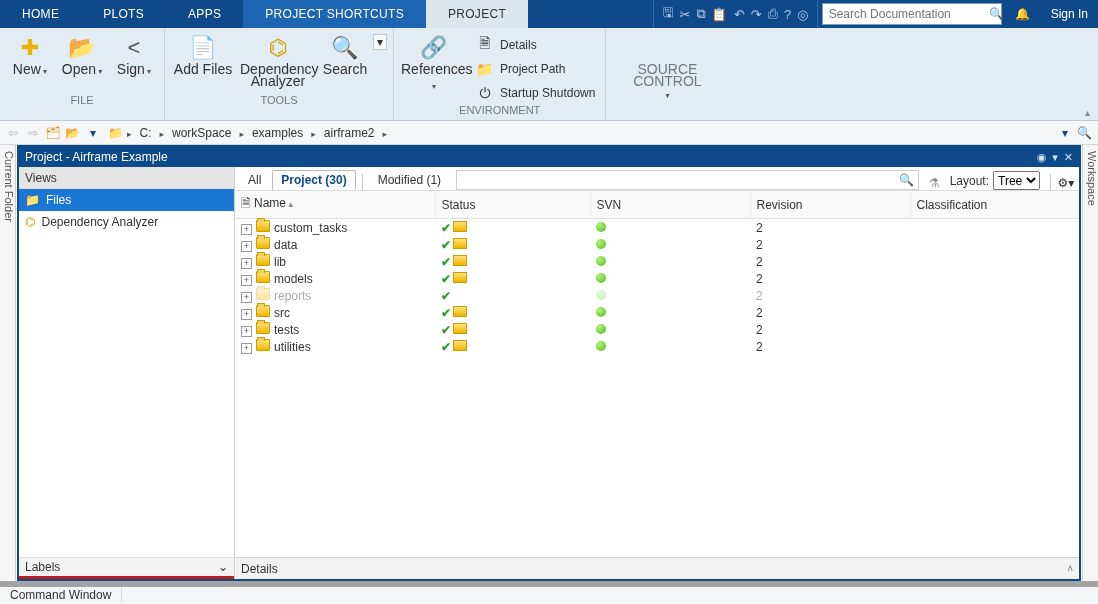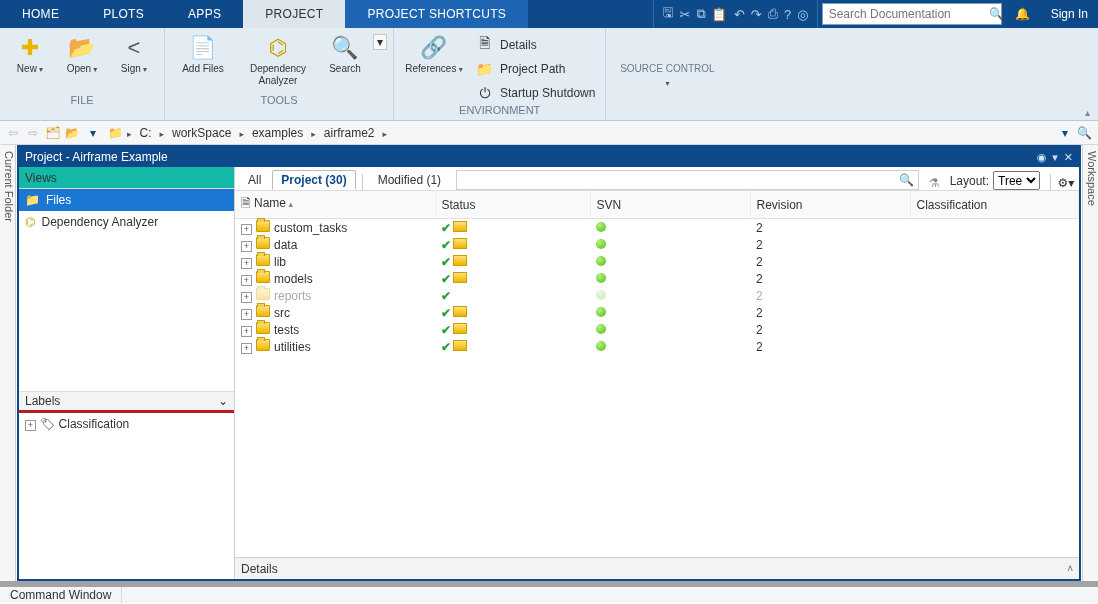--- a/index.html
+++ b/index.html
@@ -14,21 +14,21 @@
   .searchdoc { display:flex; align-items:center; background:#fff; width:180px; margin:3px 4px; border:1px solid #7a9ec7;}
   .searchdoc input { border:0; flex:1; font-size:12px; padding:2px 6px; outline:none;}
   .sd-icon { width:20px; text-align:center; color:#0e4a8a;}
   .bell, .signin { color:#fff; display:flex; align-items:center; padding:0 10px; cursor:pointer;}
   
   .ribbon { background:#e4ecf3; border-bottom:1px solid #bcc8d4; height:93px; display:flex; align-items:stretch; position:relative;}
   .group { display:flex; flex-direction:column; border-right:1px solid #c6d2dd; padding:2px 6px 0 6px; justify-content:space-between;}
   .group-row { display:flex; align-items:flex-start; gap:4px;}
   .bigbtn { width:48px; text-align:center; padding-top:4px; cursor:pointer; border:1px solid transparent; border-radius:2px;}
   .big-icon { font-size:22px; height:26px; display:flex; align-items:center; justify-content:center;}
-  .bigbtn .lbl{ font-size:10px; line-height:12px; padding-top:2px;}
+  .bigbtn .lbl{ font-size:14px; line-height:12px; padding-top:2px;}
   .bigbtn .caret::after{content:" \25BE"; font-size:8px; color:#555;}
   .group-label { font-size:11px; color:#6a7a8a; text-align:center; padding-bottom:14px;}
   .env-col { display:flex; flex-direction:column; gap:2px; padding-top:4px;}
   .smallrow { display:flex; align-items:center; gap:6px; height:22px; padding:0 4px; cursor:pointer;}
   .sm-icon { width:18px; text-align:center; font-size:14px;}
   .split-btn { width:14px; border:1px solid #c6c6c6; background:#f8f8f8; display:flex; align-items:center; justify-content:center; margin:4px 0; cursor:pointer;}
   .minarrow { position:absolute; right:8px; bottom:2px; color:#7a8a9a; font-size:10px; cursor:pointer;}
   
   .addrbar { height:24px; background:#f4f6f8; border-bottom:1px solid #d0d7df; display:flex; align-items:center; padding:0 4px; gap:2px;}
   .addr-btn { width:18px; height:18px; display:flex; align-items:center; justify-content:center; cursor:pointer; color:#0e4a8a;}
@@ -40,21 +40,21 @@
   
   .workarea { display:flex; height:436px;}
   .sidetab { width:16px; background:#f6f6f6; border-right:1px solid #cfcfcf; writing-mode:vertical-rl; text-orientation:mixed; font-size:11px; color:#555; padding:6px 0; text-align:left; cursor:pointer;}
   .sidetab.right{ border-left:1px solid #cfcfcf; border-right:none;}
   
   .panel { flex:1; border:2px solid #0e4a8a; display:flex; flex-direction:column; margin:0 1px;}
   .panel-title { background:#0e4a8a; color:#fff; height:20px; display:flex; align-items:center; padding:0 6px; font-size:12px;}
   .panel-title .t-icons{ margin-left:auto; display:flex; gap:6px; color:#cfe3f7; font-size:11px;}
   .panel-body { flex:1; display:flex; background:#fff; overflow:hidden;}
   .leftcol { width:216px; border-right:1px solid #cfcfcf; display:flex; flex-direction:column;}
-  .views-hdr { height:22px; background:#14b8a6; border-bottom:1px solid #dcdcdc; padding:0 6px; display:flex; align-items:center;}
+  .views-hdr { height:22px; background:#e5e5e5; border-bottom:1px solid #dcdcdc; padding:0 6px; display:flex; align-items:center;}
   .view-item { height:22px; display:flex; align-items:center; gap:6px; padding:0 6px; cursor:pointer;}
   .view-item.sel { background:#1a77d4; color:#fff;}
   .labels-hdr { height:22px; background:#f3f3f3; border-top:1px solid #dcdcdc; border-bottom:3px solid #b91c1c; padding-left:6px; display:flex; align-items:center;}
   .labels-hdr .chev{ margin-left:auto; padding-right:6px;}
   .label-tree { padding:4px 6px;}
   .rightcol { flex:1; display:flex; flex-direction:column;}
   .filterbar { height:24px; border-bottom:1px solid #dcdcdc; display:flex; align-items:flex-end; padding:0 4px; gap:2px;}
   .tab-like { padding:0 8px; height:20px; display:flex; align-items:center; border:1px solid transparent; cursor:pointer;}
   .tab-like.sel { color:#0e4a8a; font-weight:600; border:1px solid #bbb; border-bottom:1px solid #fff; border-radius:2px 2px 0 0; background:#fff;}
   .vsep { width:1px; height:16px; background:#ccc; margin:0 4px;}
@@ -85,22 +85,22 @@
   .statusbar { height:22px; background:#f4f6f8; border-top:6px solid #a3a3a3; display:flex; align-items:center;}
   .statusbar .cell { padding:0 10px; border-right:1px solid #d8d8d8; height:100%; display:flex; align-items:center;}
 </style>
 </head>
 <body>
 
 <div class="titlebar">
   <div class="maintab">HOME</div>
   <div class="maintab">PLOTS</div>
   <div class="maintab">APPS</div>
+  <div class="maintab" style="background:#1d65b2">PROJECT SHORTCUTS</div>
   <div class="maintab active">PROJECT</div>
-  <div class="maintab" style="background:#1d65b2">PROJECT SHORTCUTS</div>
   <div class="titlebar-right">
     <div class="qat">
       <span>🖫</span>
       <span>✂</span>
       <span>⧉</span>
       <span>📋</span>
       <span>↶</span>
       <span>↷</span>
       <span>⎙</span>
       <span>?</span>
@@ -233,23 +233,20 @@
           </div>
         <div class="view-item">
             <span style="color:#caa000">⌬</span>
             <span>Dependency Analyzer</span>
           </div>
         <div style="flex:1"></div>
         <div class="labels-hdr">
             <span>Labels</span>
             <span class="chev">⌄</span>
           </div>
-        <div class="label-tree" style="flex:1">
-          <span class="expando">+</span><span>🏷</span> <span>Classification</span>
-        </div>
       </div>
 
       <div class="rightcol">
         <div class="filterbar">
           <div class="tab-like">All</div>
           <div class="tab-like sel">Project (30)</div>
           <div class="vsep"></div>
           <div class="tab-like">Modified (1)</div>
           <div class="filterbox">
               <input style="">

